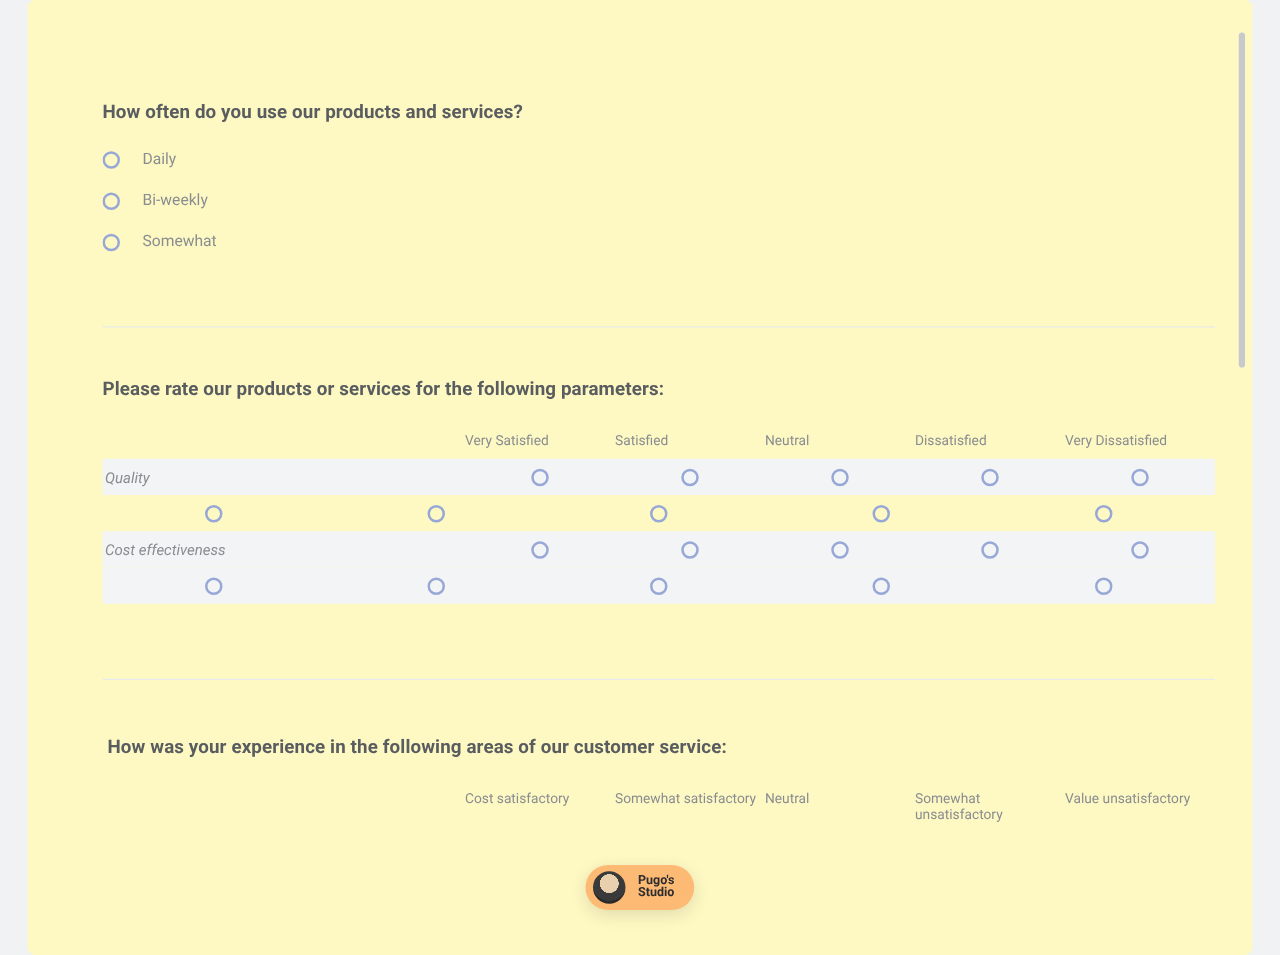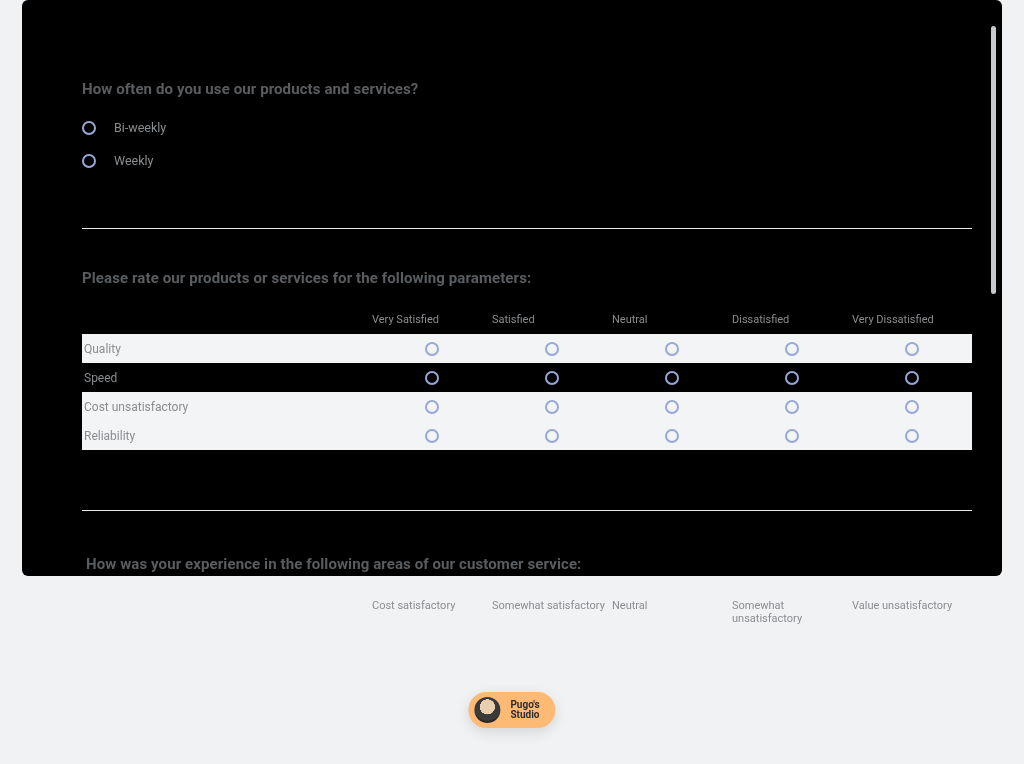--- a/index.html
+++ b/index.html
@@ -9,22 +9,22 @@
     background: #f1f2f4;
     font-family: -apple-system, BlinkMacSystemFont, "Segoe UI", Roboto, Helvetica, Arial, sans-serif;
     overflow: hidden;
     position: relative;
   }
   .page-frame {
     position: absolute;
     left: 22px;
     top: 0;
     width: 980px;
-    height: 576px;
-    background: #000000;
+    height: 764px;
+    background: #fef9c3;
     border-radius: 6px;
   }
   .scroll-region {
     position: absolute;
     left: 60px;
     top: 22px;
     width: 900px;
     height: 690px;
     overflow: hidden;
   }
@@ -78,20 +78,21 @@
     font-size: 11px;
     color: #8a8d90;
     padding: 4px 0 8px 0;
   }
   .row-label-head { width: 290px; flex: 0 0 auto; }
   .col-head { flex: 1 1 0; text-align: left; }
   .matrix-row {
     display: flex;
     align-items: center;
     height: 29px;
+    font-style: italic;
   }
   .matrix-row.stripe { background: #f3f4f6; }
   .row-label {
     width: 290px;
     flex: 0 0 auto;
     font-size: 12px;
     color: #8a8d90;
     padding-left: 2px;
   }
   .cell { flex: 1 1 0; display: flex; justify-content: center; }
@@ -137,25 +138,29 @@
 </head>
 <body>
 
 <div class="page-frame">
   <div class="scroll-region">
 
     <div class="section first">
       <h3 class="q-heading">How often do you use our products and services?</h3>
       <div class="radio-item">
         <span class="radio-circle"></span>
-        <span class="radio-label">Bi-weekly</span>
+        <span class="radio-label">Daily</span>
       </div>
       <div class="radio-item">
         <span class="radio-circle"></span>
-        <span class="radio-label">Weekly</span>
+        <span class="radio-label">Bi-weekly</span>
+      </div>
+      <div class="radio-item">
+        <span class="radio-circle"></span>
+        <span class="radio-label">Somewhat</span>
       </div>
     </div>
 
     <div class="divider"></div>
 
     <div class="section">
       <h3 class="q-heading">Please rate our products or services for the following parameters:</h3>
       <div class="matrix">
         <div class="matrix-head">
           <div class="row-label-head"></div>
@@ -177,57 +182,55 @@
               <span class="m-radio"></span>
             </div>
           <div class="cell">
               <span class="m-radio"></span>
             </div>
           <div class="cell">
               <span class="m-radio"></span>
             </div>
         </div>
         <div class="matrix-row">
-          <div class="row-label">Speed</div>
           <div class="cell">
               <span class="m-radio"></span>
             </div>
           <div class="cell">
               <span class="m-radio"></span>
             </div>
           <div class="cell">
               <span class="m-radio"></span>
             </div>
           <div class="cell">
               <span class="m-radio"></span>
             </div>
           <div class="cell">
               <span class="m-radio"></span>
             </div>
         </div>
         <div class="matrix-row stripe">
-          <div class="row-label">Cost unsatisfactory</div>
+          <div class="row-label">Cost effectiveness</div>
           <div class="cell">
               <span class="m-radio"></span>
             </div>
           <div class="cell">
               <span class="m-radio"></span>
             </div>
           <div class="cell">
               <span class="m-radio"></span>
             </div>
           <div class="cell">
               <span class="m-radio"></span>
             </div>
           <div class="cell">
               <span class="m-radio"></span>
             </div>
         </div>
         <div class="matrix-row stripe">
-          <div class="row-label">Reliability</div>
           <div class="cell">
               <span class="m-radio"></span>
             </div>
           <div class="cell">
               <span class="m-radio"></span>
             </div>
           <div class="cell">
               <span class="m-radio"></span>
             </div>
           <div class="cell">

